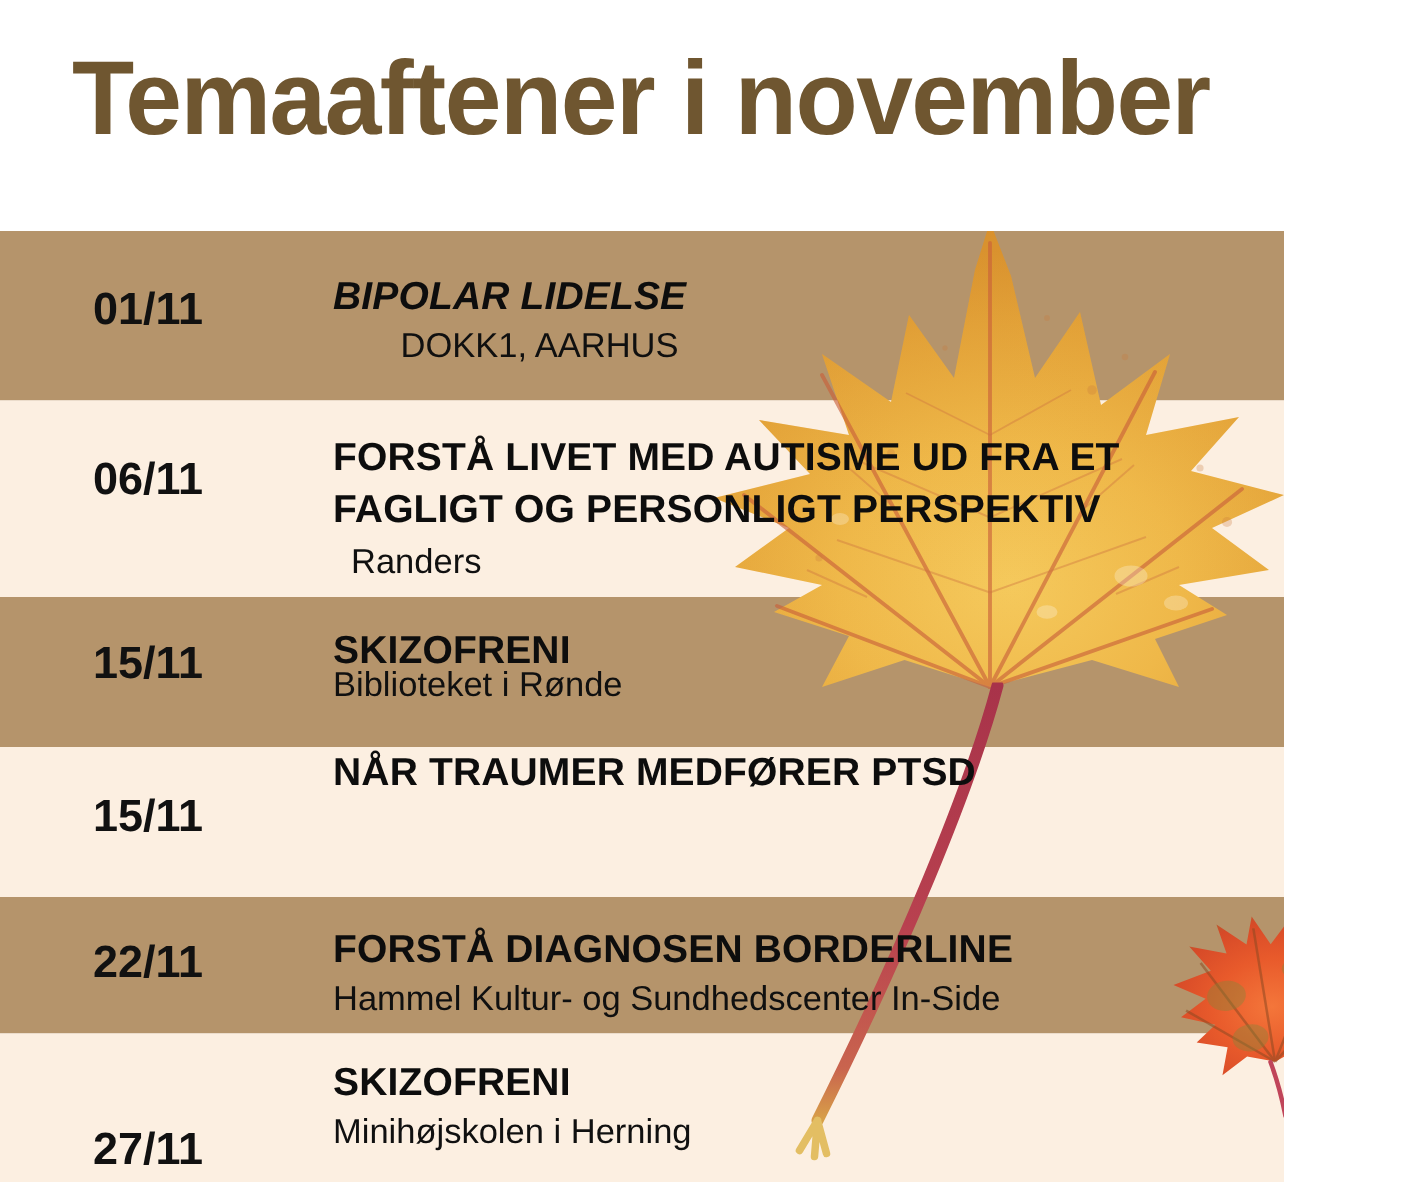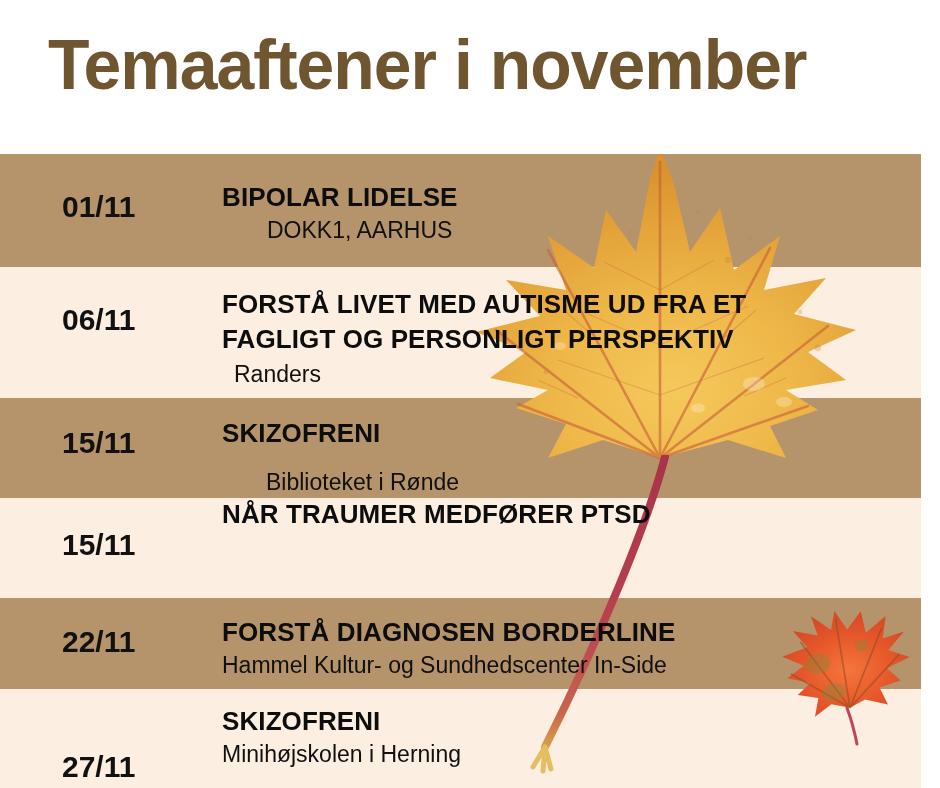--- a/index.html
+++ b/index.html
@@ -5,21 +5,21 @@
 <style>
   html,body{margin:0;padding:0;}
   body{
     width:940px;height:788px;
     background:#FFFFFF;
     font-family:"Liberation Sans","DejaVu Sans",sans-serif;
     overflow:hidden;
   }
   #poster{
     position:relative;
-    width:921px;height:788px;
+    width:856px;height:788px;
     background:#FFFFFF;
     overflow:hidden;
   }
 
   
   #header{
     position:absolute;left:0;top:0;width:940px;height:154px;
     background:#FFFFFF;
     z-index:5;
   }
@@ -259,31 +259,31 @@
           <ellipse cx="92" cy="40" rx="7" ry="6"></ellipse>
         </g>
       </g>
       <path d="M72,100 C78,116 80,126 82,136" stroke="#C0455A" stroke-width="3" fill="none" stroke-linecap="round"></path>
     </svg>
   </div>
 
   <div id="text-overlay">
 
     <div class="ov d" style="left:62px;top:36px;">01/11</div>
-    <div class="ov t" style="left:222px;top:28px;">BIPOLAR LIDELSE</div>
+    <div class="ov t" style="left:222px;top:28px;font-style:italic;">BIPOLAR LIDELSE</div>
     <div class="ov v" style="left:222px;top:63px;margin-left:45px;">DOKK1, AARHUS</div>
 
     <div class="ov d" style="left:62px;top:149px;">06/11</div>
     <div class="ov t" style="left:222px;top:135px;">FORSTÅ LIVET MED AUTISME UD FRA ET</div>
     <div class="ov t" style="left:222px;top:170px;">FAGLIGT OG PERSONLIGT PERSPEKTIV</div>
     <div class="ov v" style="left:234px;top:207px;text-align:center;">Randers</div>
 
     <div class="ov d" style="left:62px;top:272px;">15/11</div>
     <div class="ov t" style="left:222px;top:264px;">SKIZOFRENI</div>
-    <div class="ov v" style="left:222px;top:315px;margin-left:44px;">Biblioteket i Rønde</div>
+    <div class="ov v" style="left:222px;top:289px;">Biblioteket i Rønde</div>
 
     <div class="ov d" style="left:62px;top:374px;">15/11</div>
     <div class="ov t" style="left:222px;top:345px;">NÅR TRAUMER MEDFØRER PTSD</div>
 
     <div class="ov d" style="left:62px;top:471px;">22/11</div>
     <div class="ov t" style="left:222px;top:463px;">FORSTÅ DIAGNOSEN BORDERLINE</div>
     <div class="ov v" style="left:222px;top:498px;">Hammel Kultur- og Sundhedscenter In-Side</div>
 
     <div class="ov d" style="left:62px;top:560px;margin-top:36px;">27/11</div>
     <div class="ov t" style="left:222px;top:552px;">SKIZOFRENI</div>

